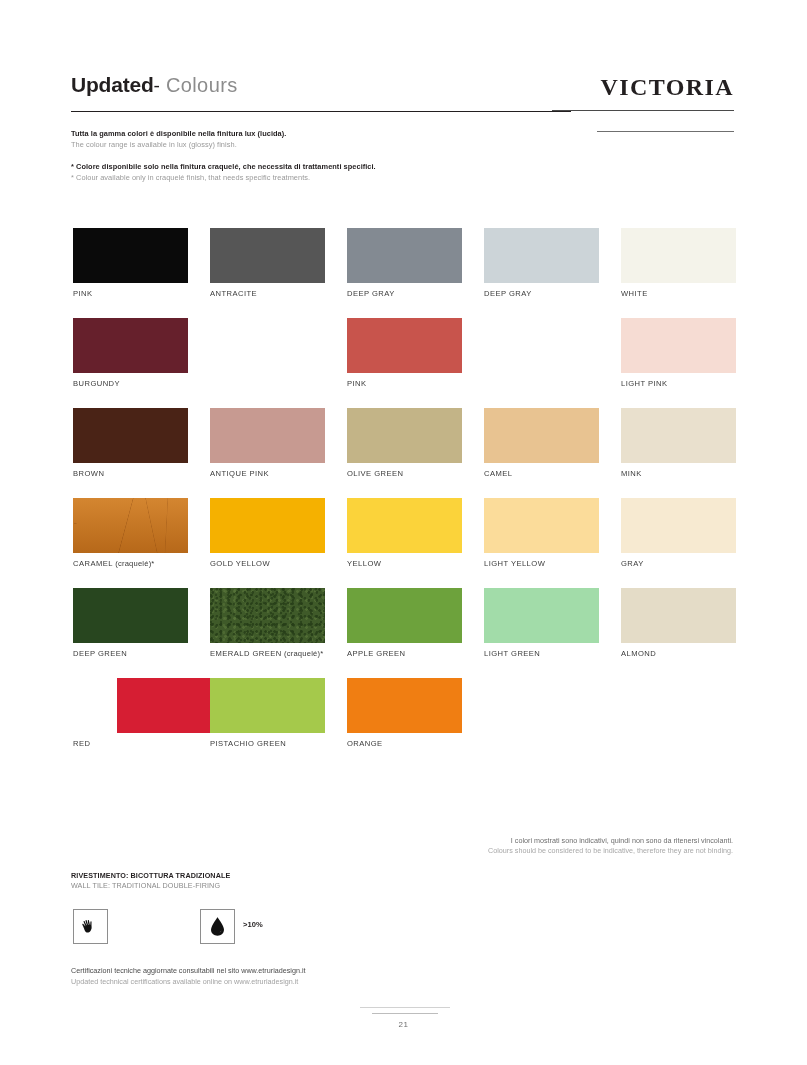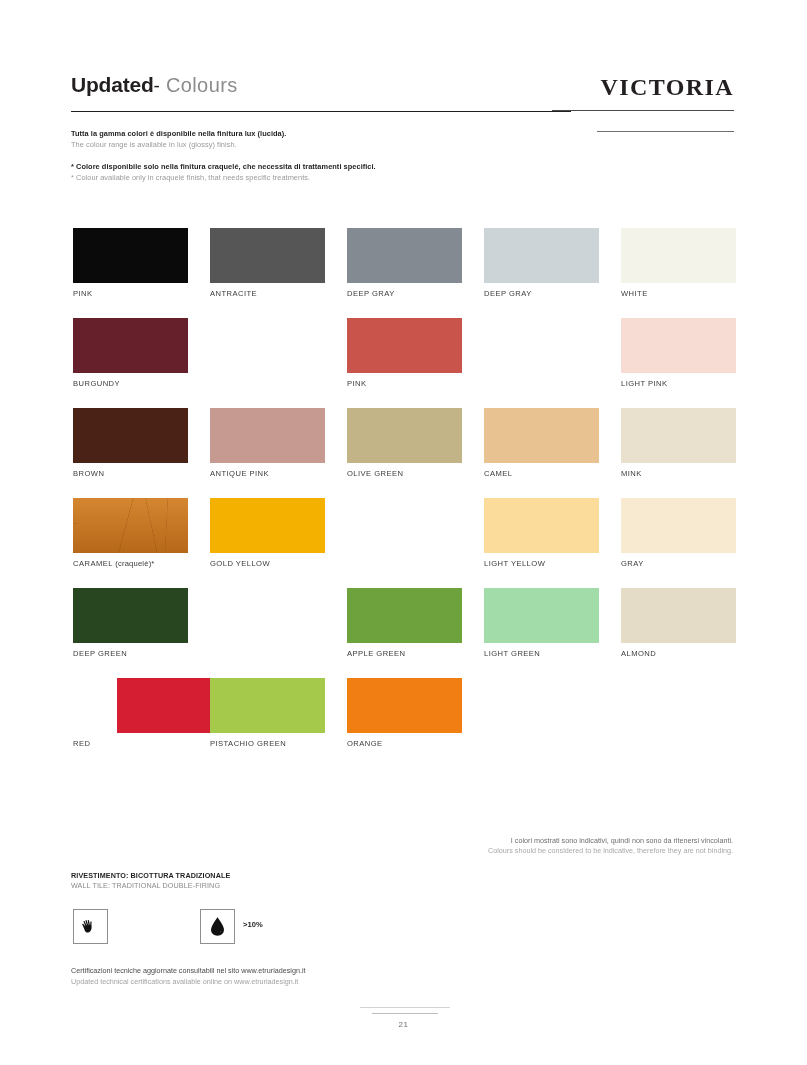--- a/index.html
+++ b/index.html
@@ -178,33 +178,41 @@
       </div>
       <div class="srow">
         <div class="cell" style="left: 0px;">
           <div class="chip tex-caramel" style="background: rgb(200, 118, 31);"></div>
           <div class="clabel">CARAMEL<span class="sub"> (craquelé)*</span></div>
         </div>
         <div class="cell" style="left: 137px;">
           <div class="chip" style="background: rgb(245, 177, 0);"></div>
           <div class="clabel">GOLD YELLOW</div>
         </div>
+        <div class="cell" style="left: 274px;">
+          <div class="chip" style="background: rgb(251, 211, 58);"></div>
+          <div class="clabel">YELLOW</div>
+        </div>
         <div class="cell" style="left: 411px;">
           <div class="chip" style="background: rgb(251, 220, 154);"></div>
           <div class="clabel">LIGHT YELLOW</div>
         </div>
         <div class="cell" style="left: 548px;">
           <div class="chip" style="background: rgb(247, 234, 209);"></div>
           <div class="clabel">GRAY</div>
         </div>
       </div>
       <div class="srow">
         <div class="cell" style="left: 0px;">
           <div class="chip" style="background: rgb(40, 70, 31);"></div>
           <div class="clabel">DEEP GREEN</div>
+        </div>
+        <div class="cell" style="left: 137px;">
+          <div class="chip tex-emerald" style="background: rgb(63, 90, 41);"></div>
+          <div class="clabel">EMERALD GREEN<span class="sub"> (craquelé)*</span></div>
         </div>
         <div class="cell" style="left: 274px;">
           <div class="chip" style="background: rgb(109, 162, 60);"></div>
           <div class="clabel">APPLE GREEN</div>
         </div>
         <div class="cell" style="left: 411px;">
           <div class="chip" style="background: rgb(162, 220, 169);"></div>
           <div class="clabel">LIGHT GREEN</div>
         </div>
         <div class="cell" style="left: 548px;">

